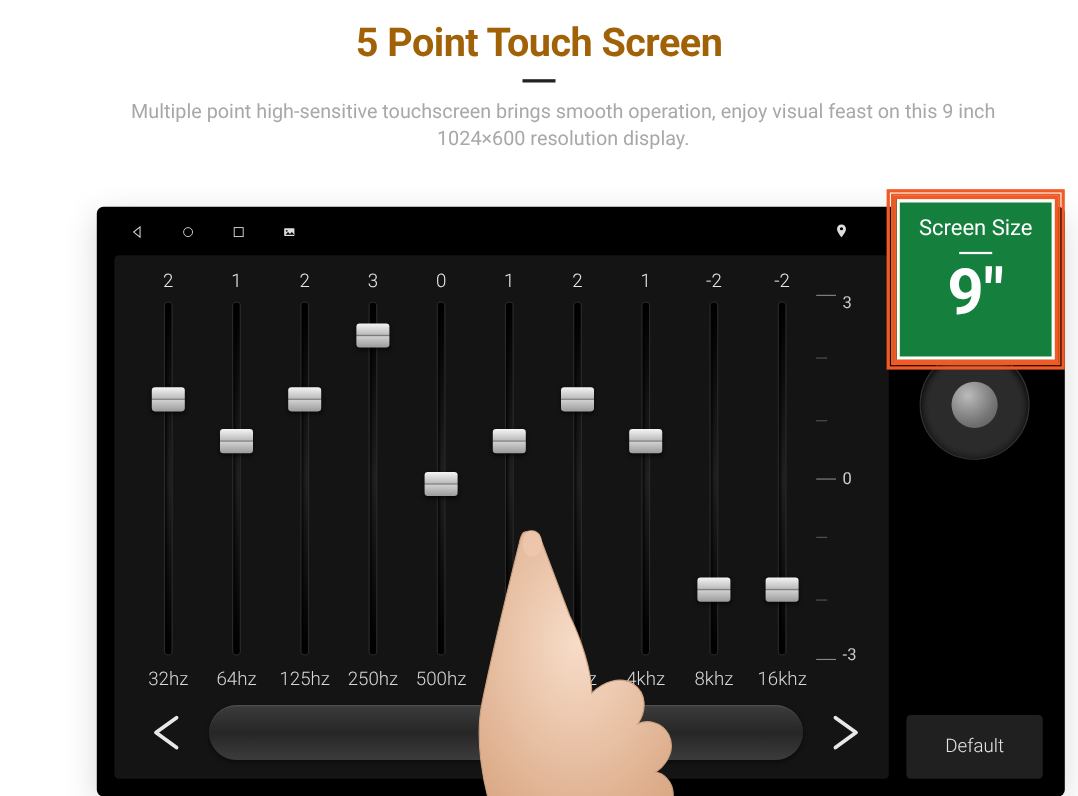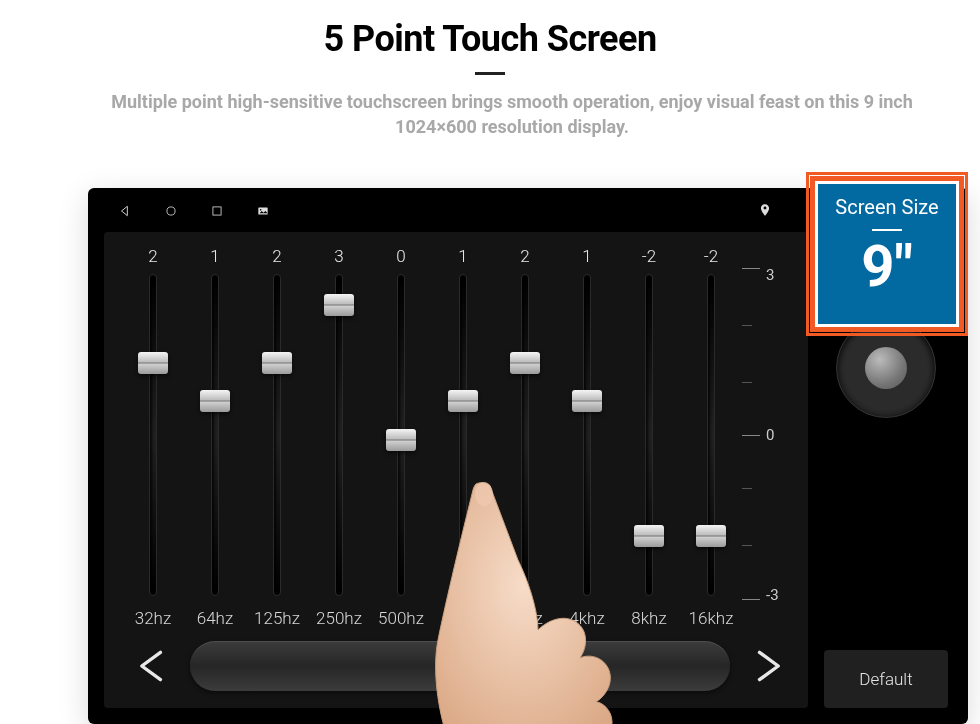--- a/index.html
+++ b/index.html
@@ -8,37 +8,37 @@
     height: 724px;
     background: #fff;
     font-family: -apple-system, "Segoe UI", Roboto, Arial, sans-serif;
     overflow: hidden;
     position: relative;
   }
   .page-title {
     text-align: center;
     font-size: 36px;
     font-weight: 700;
-    color: #000000;
+    color: #a16207;
     margin-top: 18px;
     letter-spacing: -0.5px;
   }
   .title-underline {
     width: 30px;
     height: 3px;
     background: #222;
     margin: 12px auto 14px;
   }
   .subtitle {
     text-align: center;
     color: #a8a8a8;
     font-size: 18px;
     line-height: 1.4;
     padding: 0 39px;
-    font-weight: 700;
+    font-weight: 400;
     margin-left: 44px;
   }
 
   .device {
     position: absolute;
     left: 88px;
     top: 188px;
     width: 880px;
     height: 536px;
     background: #000;
@@ -247,21 +247,21 @@
     font-weight: 300;
     margin: 0 4px;
   }
 
   .badge {
     position: absolute;
     right: 18px;
     top: 178px;
     width: 150px;
     height: 152px;
-    background: #0369a1;
+    background: #15803d;
     border: 3px solid #f15a24;
     box-shadow: 0 0 0 3px #fff inset;
     outline: 2px solid #f15a24;
     display: flex;
     flex-direction: column;
     align-items: center;
     color: #fff;
     padding-top: 14px;
   }
   .badge-border {

